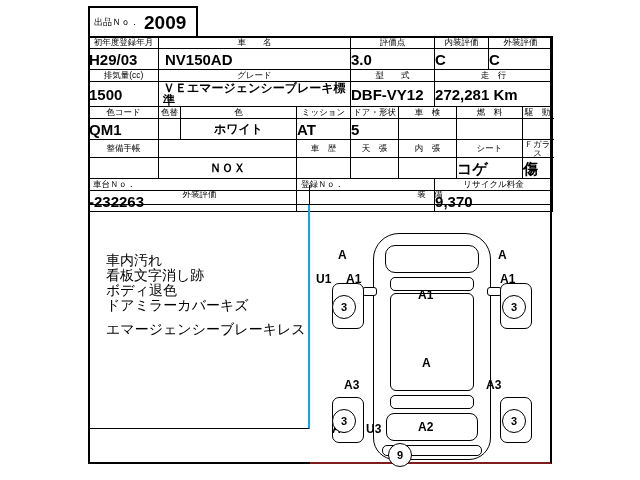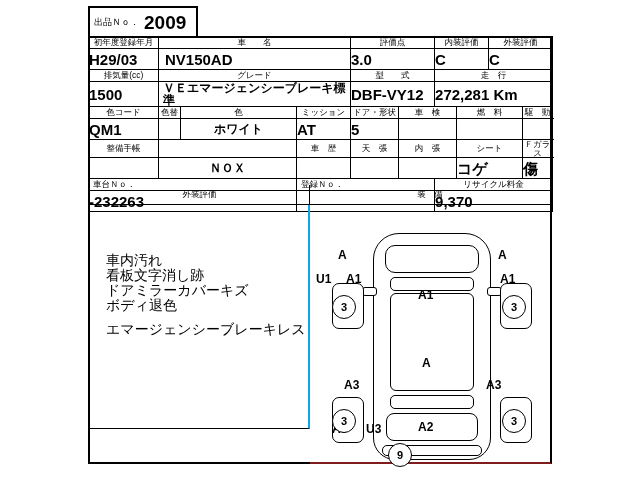--- a/index.html
+++ b/index.html
@@ -392,22 +392,22 @@
   </tbody>
     </table>
 
   <div class="lower">
 
     <div class="notes-col">
       <div class="notes-head">外装評価</div>
       <div class="notes-body">
         <div>車内汚れ</div>
         <div>看板文字消し跡</div>
+        <div>ボディ退色</div>
         <div>ドアミラーカバーキズ</div>
-        <div>ボディ退色</div>
         <div class="gap"></div>
         <div>エマージェンシーブレーキレス</div>
       </div>
     </div>
 
     <div class="diag-col">
       <div class="equip-title">装　備</div>
 
       <div class="cararea">
 

